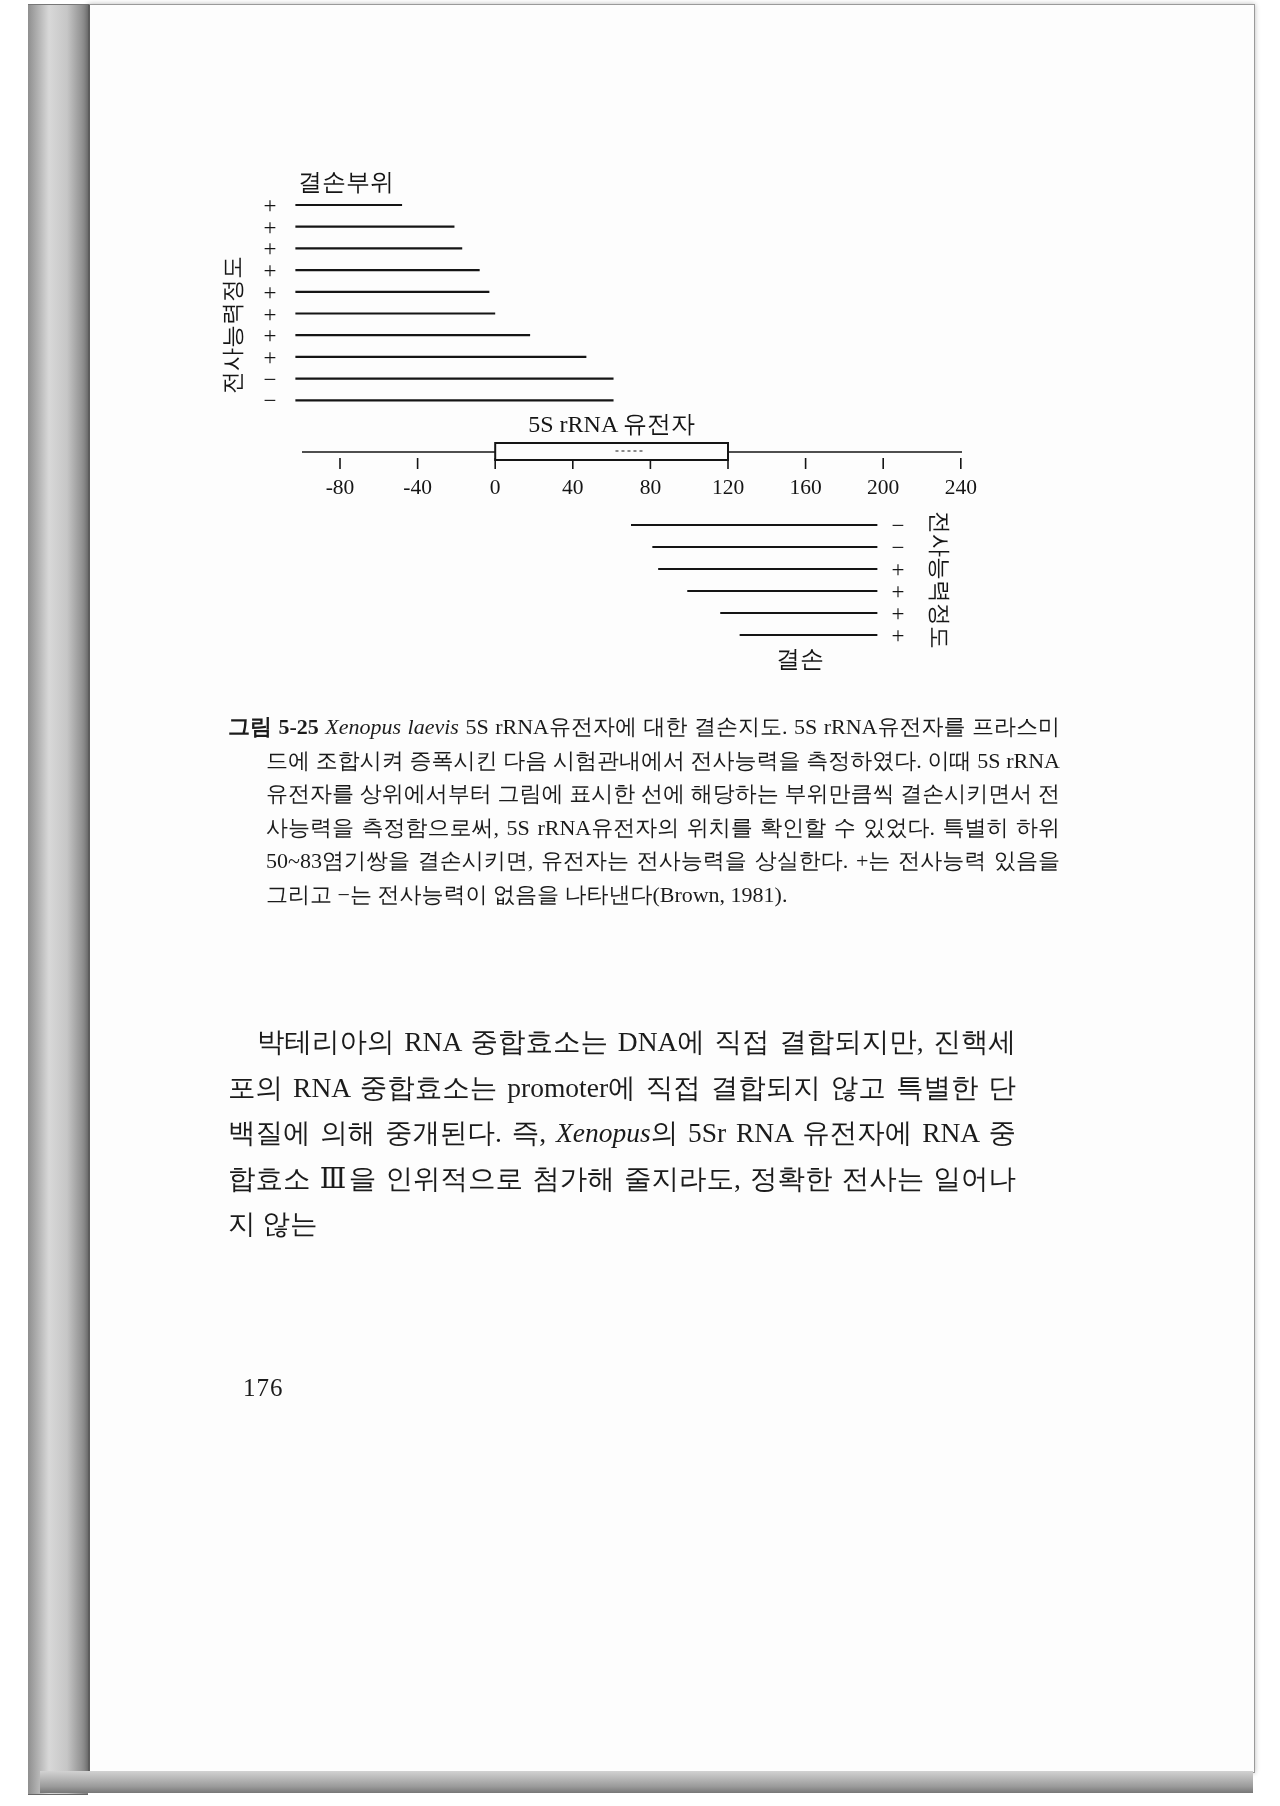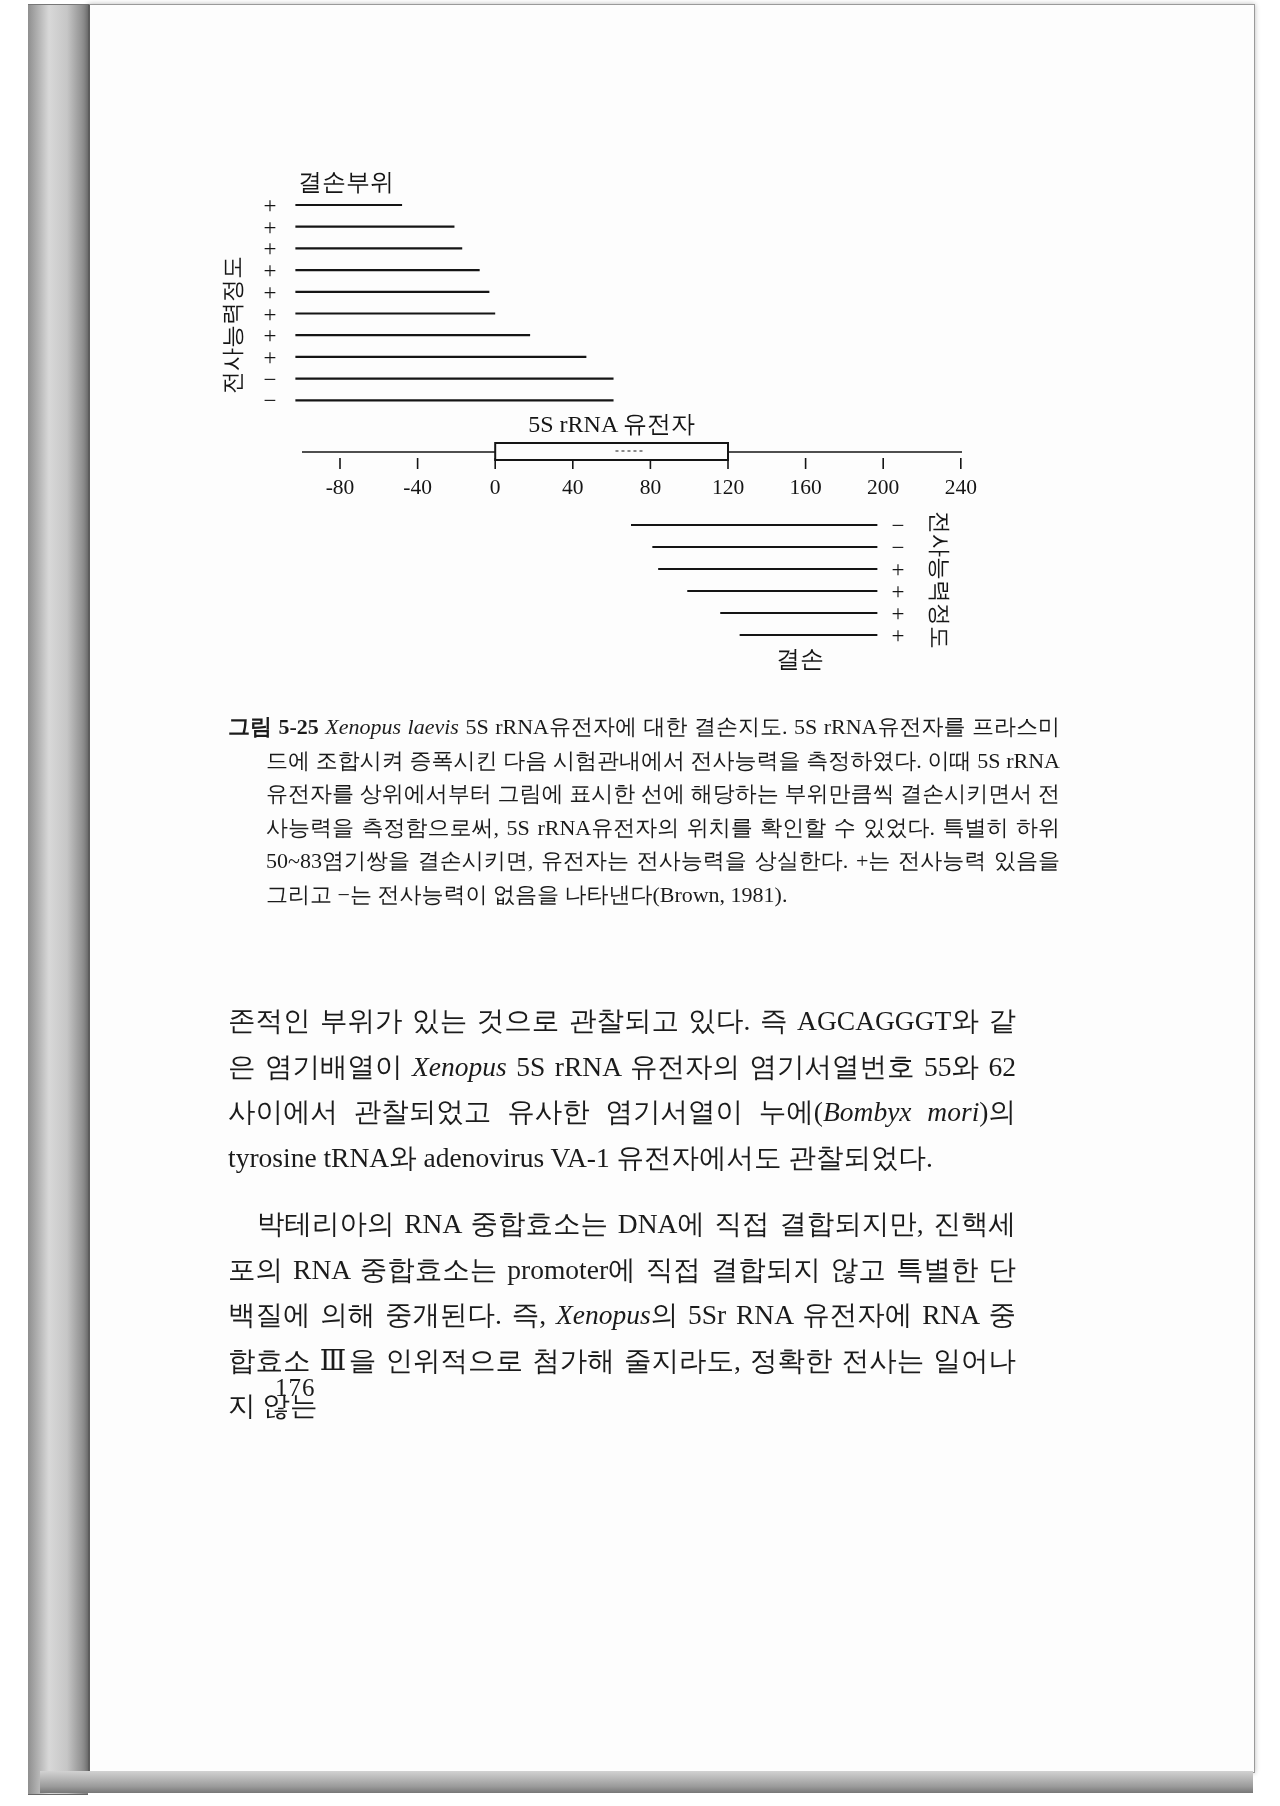--- a/index.html
+++ b/index.html
@@ -37,21 +37,21 @@
   .caption .seg-b{font-weight:bold;}
   .seg-i{font-style:italic;}
   .body-text{
     position:absolute;left:228px;top:998px;width:788px;
     font-size:27.5px;line-height:45.5px;text-align:justify;
   }
   .body-text p{margin:0;}
   .body-text p.indent{text-indent:29px;margin-top:21px;}
   .page-number{
     position:absolute;left:243px;top:1374px;
-    font-size:25px;letter-spacing:1px;margin-left:32px;
+    font-size:25px;letter-spacing:1px;
   }
 </style>
 </head>
 <body>
 
 <div class="canvas">
   <div class="spine"></div>
   <div class="page-surface"></div>
   <div class="bottom-edge"></div>
 
@@ -114,18 +114,17 @@
         <line x1="517.64" y1="495" x2="655.38" y2="495" stroke="#151515" stroke-width="2.2"></line>
         <text x="676" y="503" font-size="23" text-anchor="middle">+</text>
         <text x="710" y="440" font-size="23" text-anchor="middle" transform="rotate(90 710 440)">전사능력정도</text>
         <text x="578" y="527" font-size="24" text-anchor="middle">결손</text>
       </svg>
   </div>
 
   <div class="caption"><span class="seg-b">그림 5-25 </span><span class="seg-i">Xenopus laevis</span><span> 5S rRNA유전자에 대한 결손지도. 5S rRNA유전자를 프라스미드에 조합시켜 증폭시킨 다음 시험관내에서 전사능력을 측정하였다. 이때 5S rRNA유전자를 상위에서부터 그림에 표시한 선에 해당하는 부위만큼씩 결손시키면서 전사능력을 측정함으로써, 5S rRNA유전자의 위치를 확인할 수 있었다. 특별히 하위 50~83염기쌍을 결손시키면, 유전자는 전사능력을 상실한다. +는 전사능력 있음을 그리고 −는 전사능력이 없음을 나타낸다(Brown, 1981).</span></div>
 
   <div class="body-text">
-      <p><span>존적인 부위가 있는 것으로 관찰되고 있다. 즉 AGCAGGGT와 같은 염기배열이 </span><span class="seg-i">Xenopus</span><span> 5S rRNA 유전자의 염기서열번호 55와 62 사이에서 관찰되었고 유사한 염기서열이 누에(</span><span class="seg-i">Bombyx mori</span><span>)의 tyrosine tRNA와 adenovirus VA-1 유전자에서도 관찰되었다.</span></p>
       <p class="indent"><span>박테리아의 RNA 중합효소는 DNA에 직접 결합되지만, 진핵세포의 RNA 중합효소는 promoter에 직접 결합되지 않고 특별한 단백질에 의해 중개된다. 즉, </span><span class="seg-i">Xenopus</span><span>의 5Sr RNA 유전자에 RNA 중합효소 Ⅲ을 인위적으로 첨가해 줄지라도, 정확한 전사는 일어나지 않는</span></p>
     </div>
 
   <div class="page-number">176</div>
 </div>
 
 </body></html>

